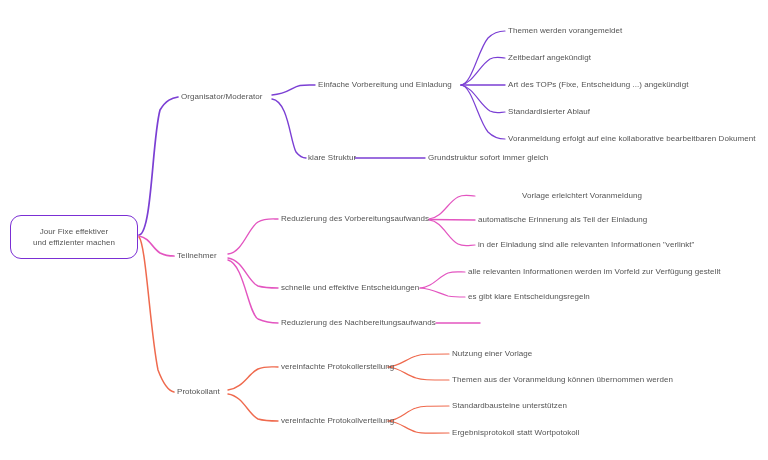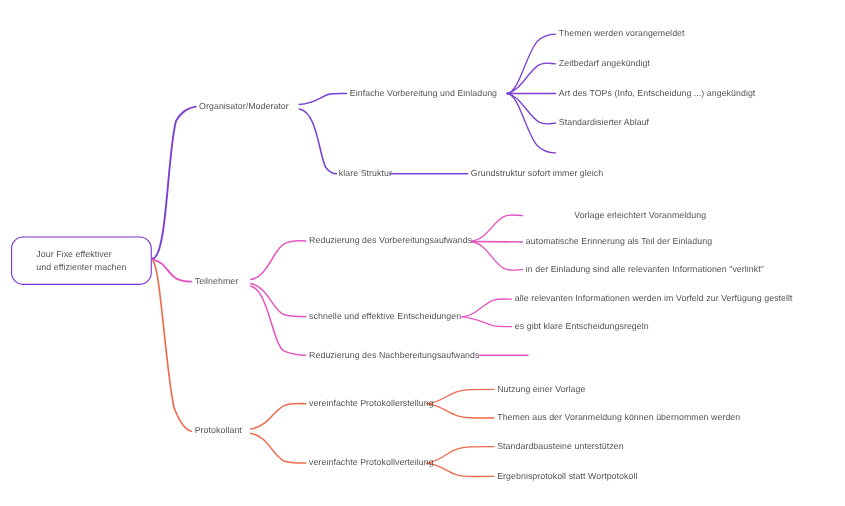--- a/index.html
+++ b/index.html
@@ -39,20 +39,21 @@
   }
   .root-node {
     position: absolute;
     box-sizing: border-box;
     border: 1.3px solid #7b2fd4;
     border-radius: 11px;
     background: #ffffff;
     display: flex;
     align-items: center;
     justify-content: center;
+    text-align: center;
   }
   .root-node .root-text {
     font-size: 8px;
     line-height: 11.5px;
     color: #545454;
     white-space: pre-line;
     letter-spacing: 0.05px;
   }
 </style>
 </head>
@@ -118,22 +119,23 @@
   <div class="node-label" style="left:177px; top:256px;">Teilnehmer</div>
 
   <div class="node-label" style="left:177px; top:392px;">Protokollant</div>
 
   <div class="node-label" style="left:318px; top:85px;">Einfache Vorbereitung und Einladung</div>
 
   <div class="node-label" style="left:308px; top:158px;">klare Struktur</div>
 
   <div class="node-label" style="left:508px; top:31px;">Themen werden vorangemeldet</div>
   <div class="node-label" style="left:508px; top:58px;">Zeitbedarf angekündigt</div>
-  <div class="node-label" style="left:508px; top:85px;">Art des TOPs (Info, Entscheidung ...) angekündigt</div>
+  <div class="node-label" style="left:508px; top:85px;">Art des TOPs (Fixe, Entscheidung ...) angekündigt</div>
   <div class="node-label" style="left:508px; top:112px;">Standardisierter Ablauf</div>
+  <div class="node-label" style="left:508px; top:139px;">Voranmeldung erfolgt auf eine kollaborative bearbeitbaren Dokument</div>
 
   <div class="node-label" style="left:428px; top:158px;">Grundstruktur sofort immer gleich</div>
 
   <div class="node-label" style="left:281px; top:219px;">Reduzierung des Vorbereitungsaufwands</div>
   <div class="node-label" style="left:281px; top:288px;">schnelle und effektive Entscheidungen</div>
   <div class="node-label" style="left:281px; top:323px;">Reduzierung des Nachbereitungsaufwands</div>
 
   <div class="node-label" style="left:478px; top:196px;margin-left:44px;">Vorlage erleichtert Voranmeldung</div>
   <div class="node-label" style="left:478px; top:245px;">in der Einladung sind alle relevanten Informationen "verlinkt"</div>
   <div class="node-label" style="left:478px; top:220px;">automatische Erinnerung als Teil der Einladung</div>

